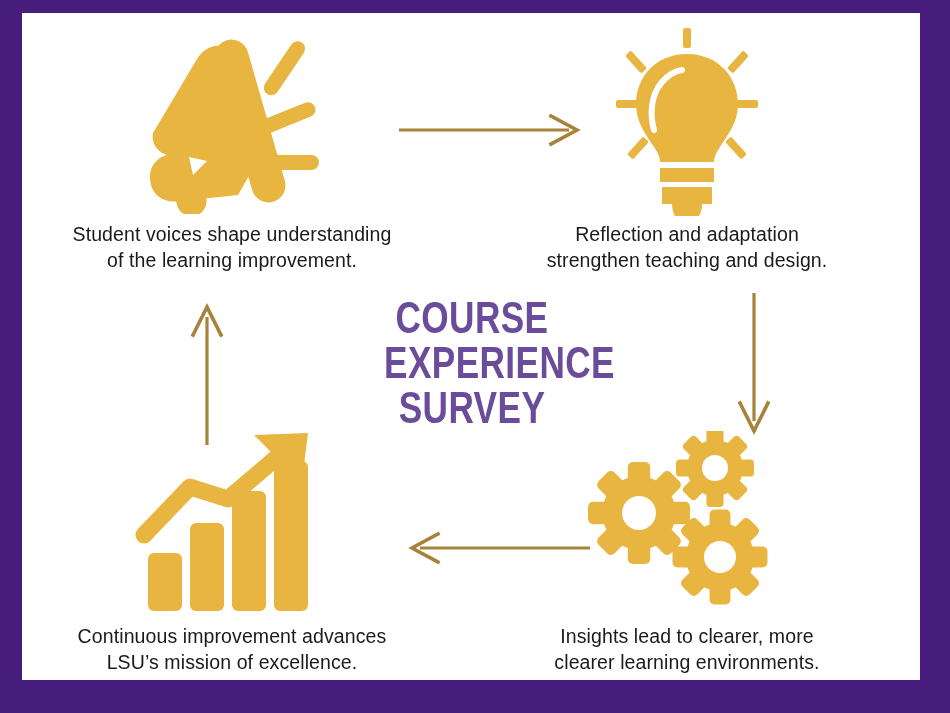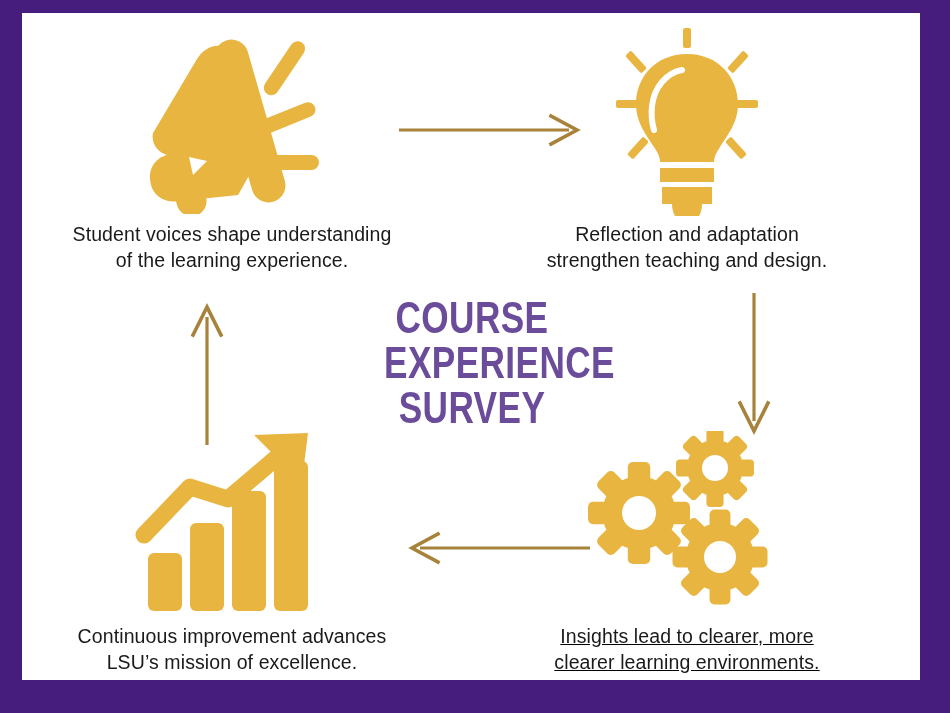--- a/index.html
+++ b/index.html
@@ -28,21 +28,21 @@
   .cell {
     position: absolute;
     width: 420px;
     display: flex;
     flex-direction: column;
     align-items: center;
   }
   .cell.tl { left: 0px;   top: 8px; }
   .cell.tr { left: 455px; top: 8px; }
   .cell.bl { left: 0px;   top: 410px; }
-  .cell.br { left: 455px; top: 410px; text-decoration: underline; }
+  .cell.br { left: 455px; top: 410px; }
 
   .icon-box {
     height: 200px;
     display: flex;
     align-items: center;
     justify-content: center;
   }
   .caption {
     font-size: 19.5px;
     line-height: 26px;
@@ -102,21 +102,21 @@
             <rect x="150" y="8" width="15" height="62" rx="7.5" transform="rotate(34 157 39)"></rect>
             <rect x="152" y="58" width="15" height="62" rx="7.5" transform="rotate(68 159 89)"></rect>
             <rect x="156" y="104" width="15" height="58" rx="7.5" transform="rotate(90 163 133)"></rect>
           </g>
 
           <path d="M62 128 L80 132 L66 146 Z" fill="#ffffff"></path>
         </svg>
       </div>
       <div class="caption">
         <span>Student voices shape understanding</span><br>
-        <span>of the learning experience.</span>
+        <span>of the learning improvement.</span>
       </div>
     </div>
 
     <div class="cell bl">
       <div class="icon-box">
         <svg width="200" height="185" viewBox="0 0 200 185" aria-hidden="true">
           <g fill="#E8B540">
 
             <rect x="16" y="122" width="34" height="58" rx="6"></rect>
             <rect x="58" y="92" width="34" height="88" rx="6"></rect>

